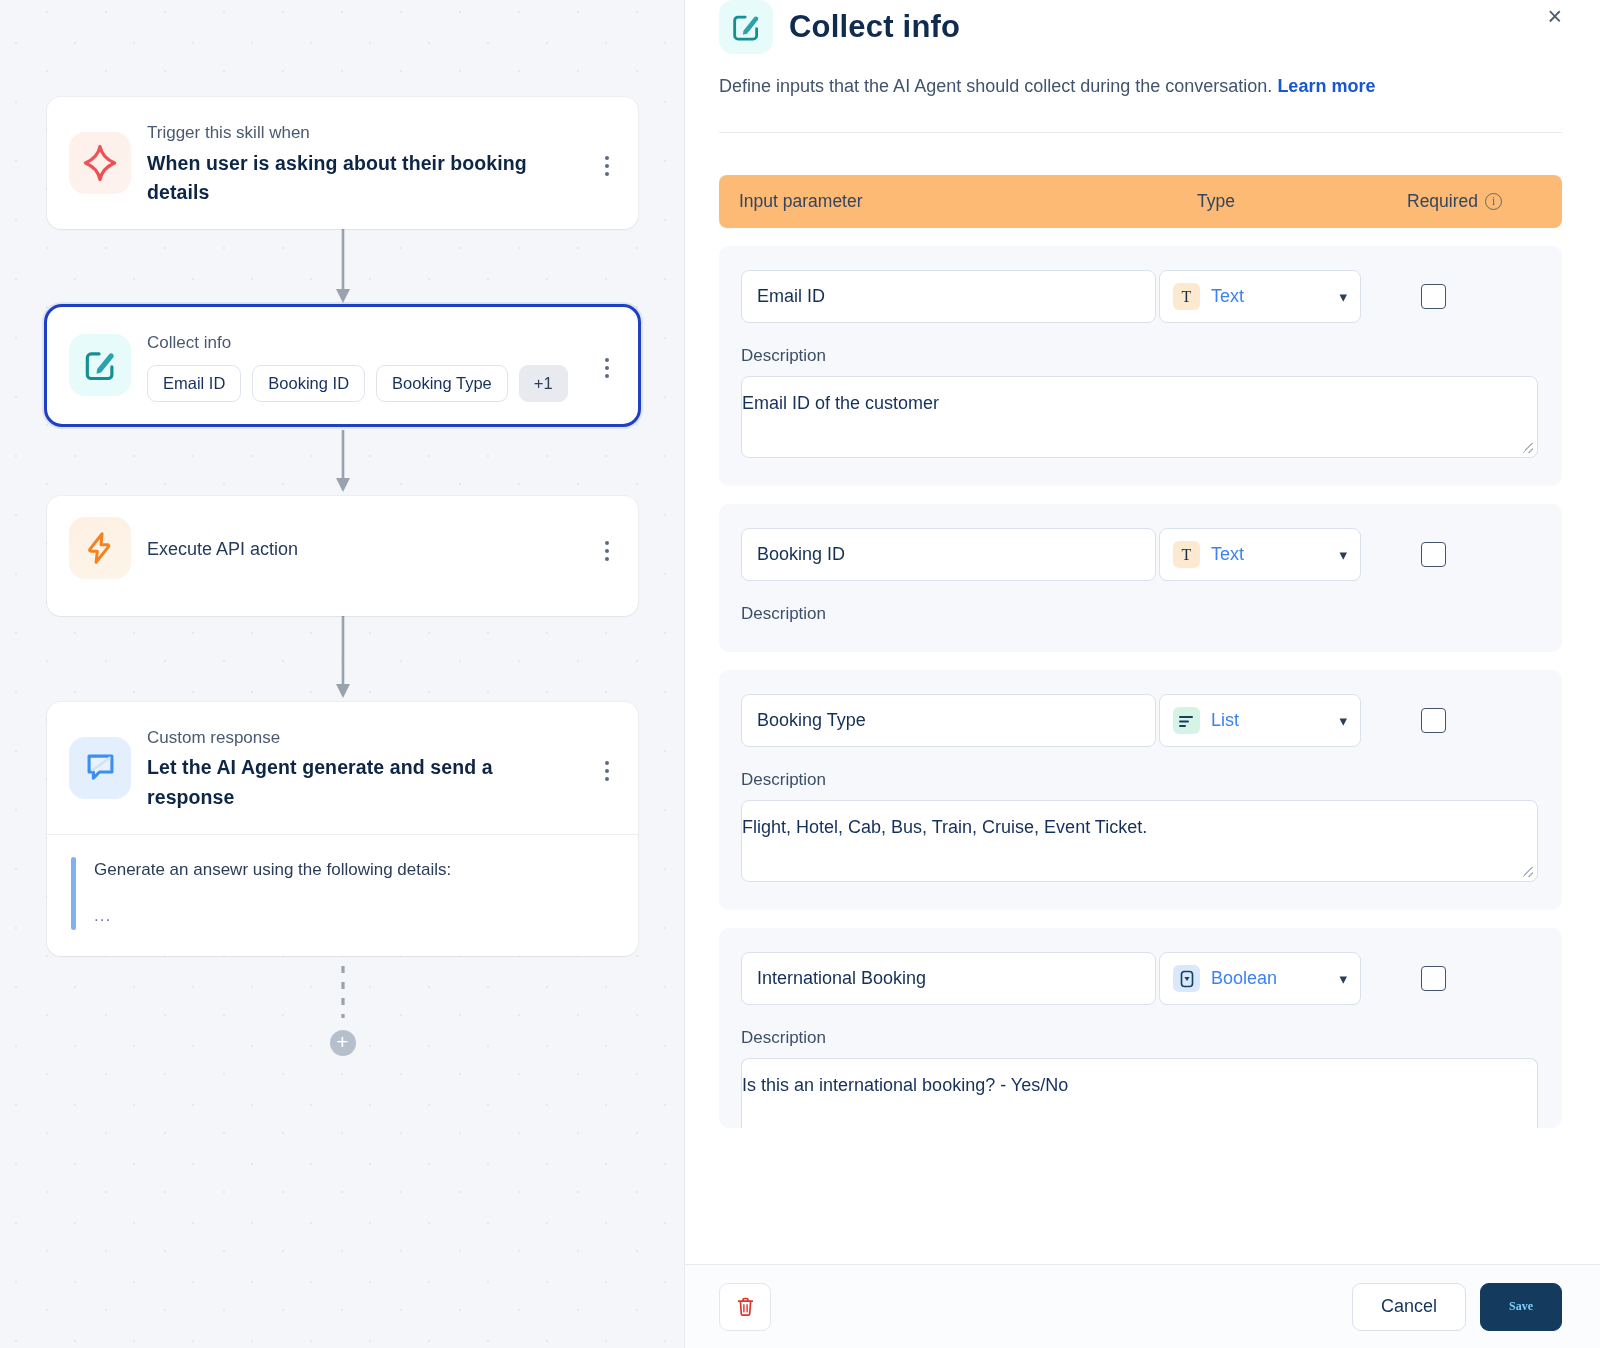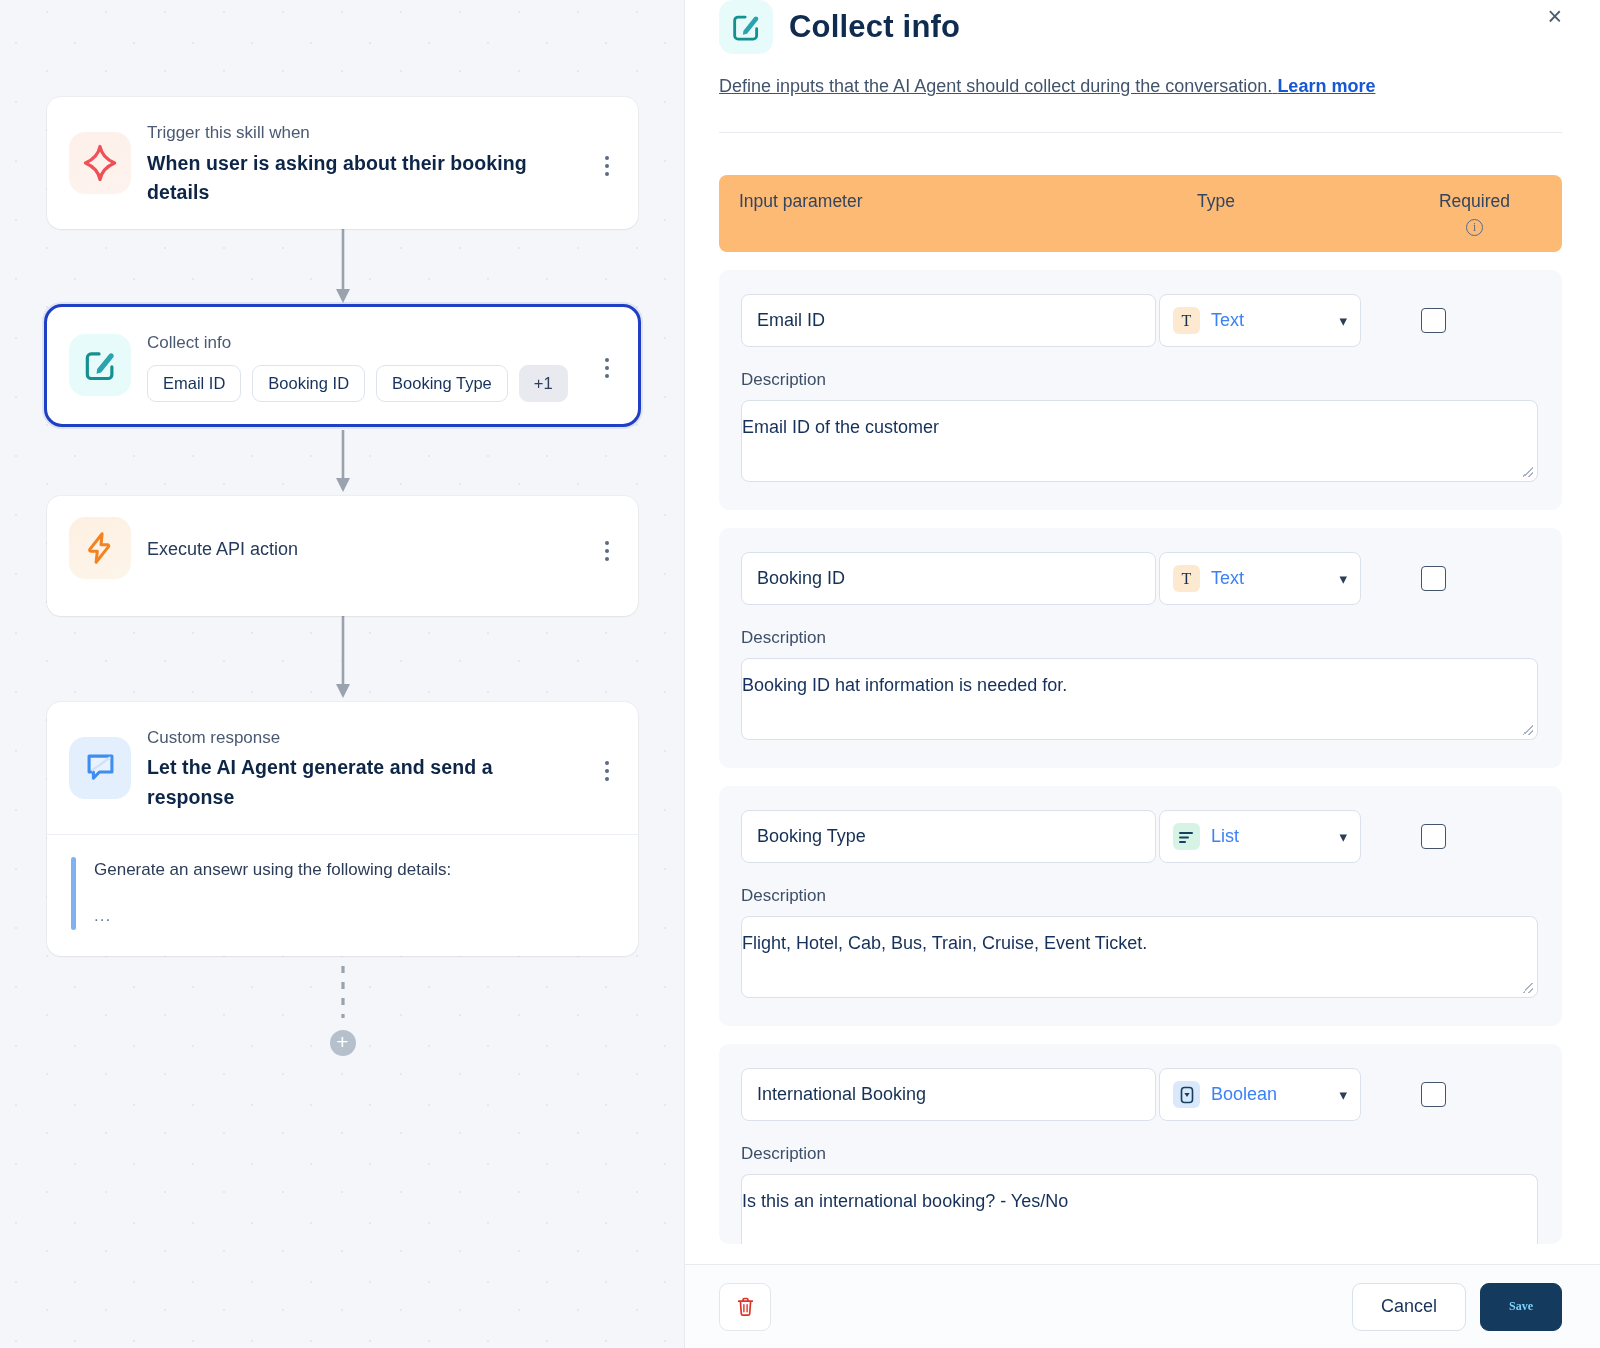--- a/index.html
+++ b/index.html
@@ -121,33 +121,33 @@
     background: #ffffff;
     display: flex; flex-direction: column;
     border-left: 1px solid #e7ebf0;
     z-index: 5;
   }
   .panel-head { padding: 0 38px 0 34px; }
   .panel-title-row { display: flex; align-items: center; gap: 16px; padding-top: 0px; position: relative; height: 54px;}
   .panel-icon { width: 54px; height: 54px; border-radius: 14px; background: #e7fbfb; display:flex; align-items:center; justify-content:center; flex:0 0 auto;}
   .panel-title { font-size: 31px; font-weight: 700; color: #0f2b4f; letter-spacing: .2px; }
   .panel-close { position:absolute; right: 0px; top: 4px; font-size: 25px; color:#4e5c70; cursor:pointer; line-height:1; font-weight: 300;}
-  .panel-sub { font-size: 18px; color: #42536c; margin-top: 20px; line-height: 1.4; text-decoration: underline; }
+  .panel-sub { font-size: 18px; color: #42536c; margin-top: 20px; line-height: 1.4; }
   .panel-sub a { color: #1757d4; font-weight: 700; text-decoration: none; }
   .panel-rule { height: 1px; background: #e7ebf0; margin-top: 33px; }
 
   .panel-scroll { flex: 1 1 auto; overflow: hidden; padding: 0 38px 0 34px; }
 
   .tbl-head {
     display: grid; grid-template-columns: 458px 210px 1fr;
     background: #fdba74; border-radius: 8px;
     padding: 16px 20px 16px 20px; margin-top: 42px;
     font-size: 17.5px; color: #33455f;
   }
-  .tbl-head .rq { display:flex; align-items:center; gap:7px;flex-direction:column; }
+  .tbl-head .rq { display:flex; align-items:center; gap:7px; }
   .info-dot {
     width: 17px; height: 17px; border-radius: 50%;
     border: 1.4px solid #5a6a82; display:inline-flex; align-items:center; justify-content:center;
     font-size: 11.5px; color:#5a6a82; font-family:"Liberation Serif",serif; line-height:1;
   }
 
   .param-card { background: #f6f8fb; border-radius: 10px; padding: 24px 24px 28px 22px; margin-top: 18px; }
   .param-row { display: grid; grid-template-columns: 418px 222px 1fr; align-items: center; gap: 0; }
   .txt-input {
     height: 53px; background:#fff; border:1px solid #dbe1ea; border-radius: 8px;
@@ -391,21 +391,20 @@
           <div class="type-select">
             <span class="type-ico text">
               <span style="font-size:16px;color:#17304f;font-family:'Liberation Serif',serif;">T</span>
             </span>
             <span class="type-label">Text</span>
             <span class="chev">▾</span>
           </div>
           <div class="req-box"></div>
         </div>
         <div class="desc-label">Description</div>
-        <div class="desc-area">Booking ID hat information is needed for.</div>
       </div>
 
       <div class="param-card">
         <div class="param-row">
           <div class="txt-input">Booking Type</div>
           <div class="type-select">
             <span class="type-ico list">
               <svg width="17" height="14" viewBox="0 0 17 14" aria-hidden="true">
                 <rect x="1" y="2" width="14" height="2" rx="1" fill="#15405f"></rect>
                 <rect x="1" y="6.5" width="10" height="2" rx="1" fill="#15405f"></rect>

